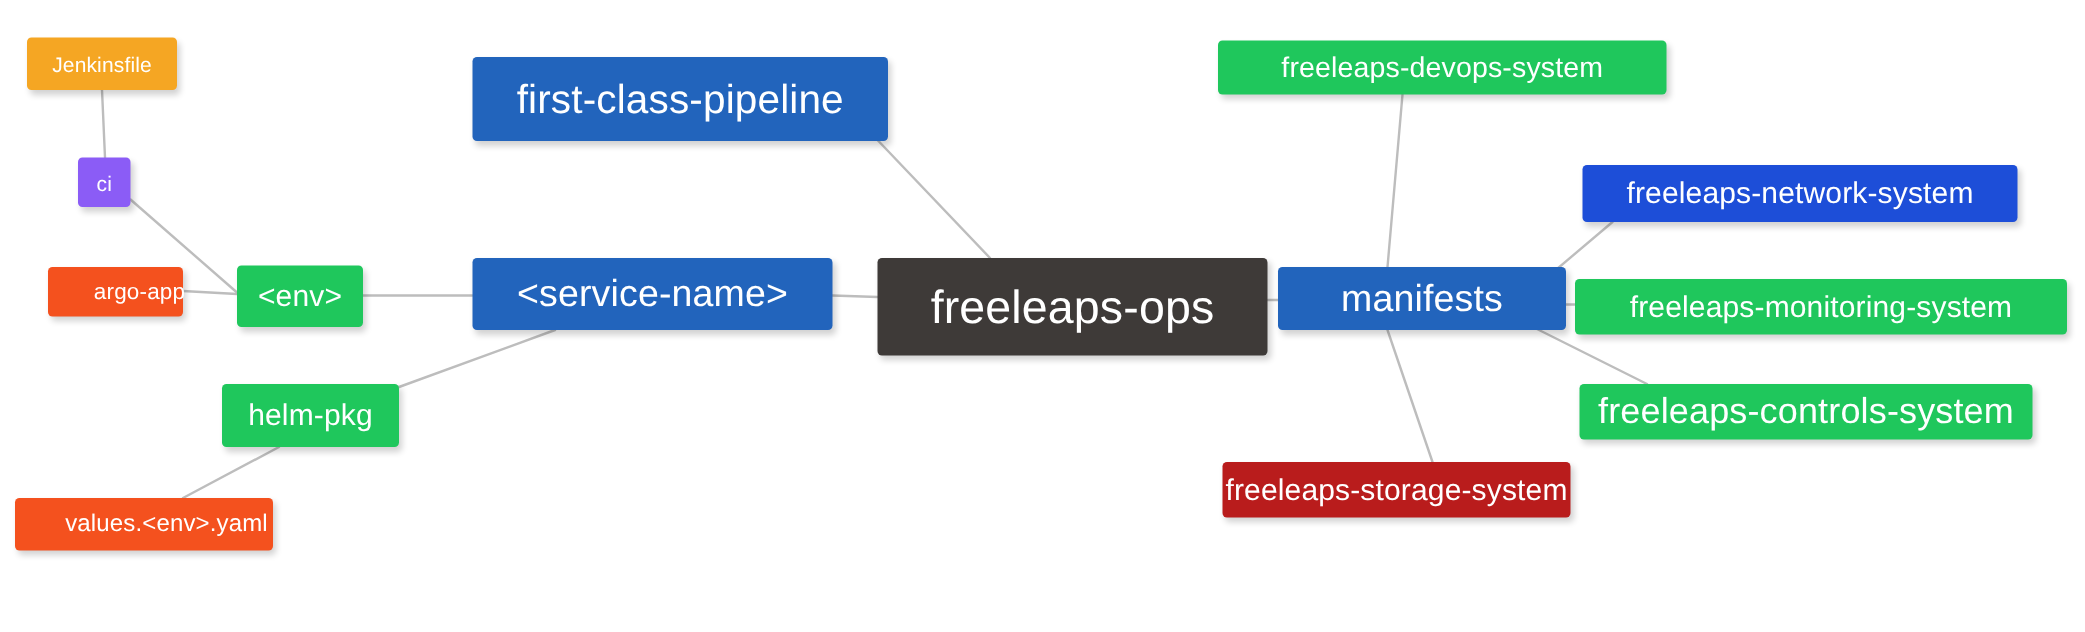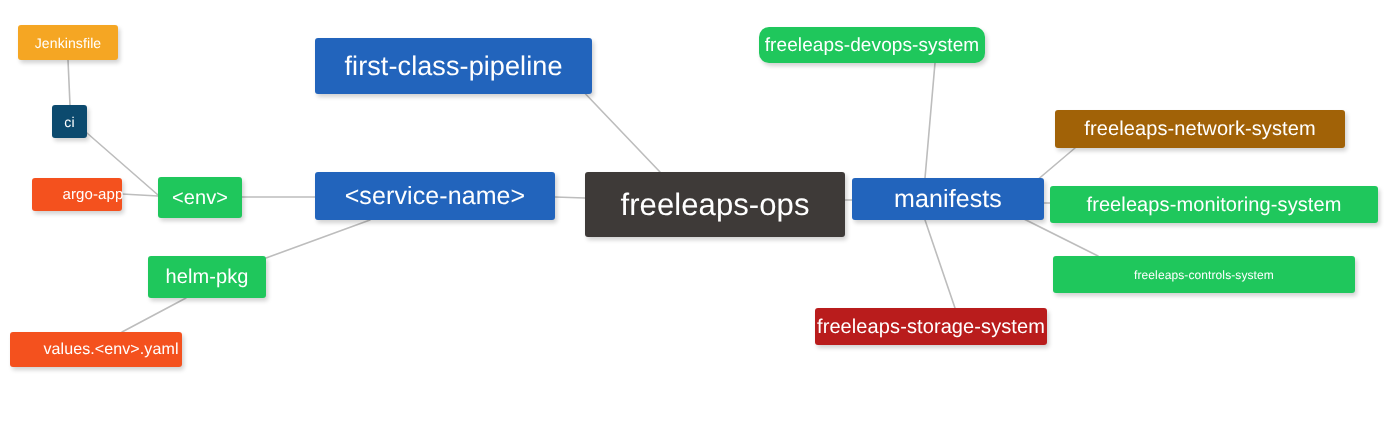--- a/index.html
+++ b/index.html
@@ -63,21 +63,21 @@
       <line x1="925" y1="178" x2="935" y2="63" stroke="#bdbdbd" stroke-width="1.6" stroke-linecap="round"></line>
       <line x1="1010" y1="203" x2="1075" y2="148" stroke="#bdbdbd" stroke-width="1.6" stroke-linecap="round"></line>
       <line x1="1010" y1="203" x2="1050" y2="203" stroke="#bdbdbd" stroke-width="1.6" stroke-linecap="round"></line>
       <line x1="1010" y1="212" x2="1098" y2="256" stroke="#bdbdbd" stroke-width="1.6" stroke-linecap="round"></line>
       <line x1="925" y1="220" x2="955" y2="308" stroke="#bdbdbd" stroke-width="1.6" stroke-linecap="round"></line>
     </svg>
   <div id="node-layer">
       <div class="node" style="left: 18px; top: 25px; width: 100px; height: 35px; background: rgb(245, 166, 35); font-size: 14px;">
         <span class="node-label">Jenkinsfile</span>
       </div>
-      <div class="node" style="left: 52px; top: 105px; width: 35px; height: 33px; background: #0c4a6e; font-size: 14px;">
+      <div class="node" style="left: 52px; top: 105px; width: 35px; height: 33px; background: #8b5cf6; font-size: 14px;">
         <span class="node-label">ci</span>
       </div>
       <div class="node" style="left: 32px; top: 178px; width: 90px; height: 33px; background: rgb(244, 81, 30); font-size: 15px; padding-left: 32px;">
         <span class="node-label">argo-app</span>
       </div>
       <div class="node" style="left: 158px; top: 177px; width: 84px; height: 41px; background: rgb(31, 199, 92); font-size: 20px;">
         <span class="node-label">&lt;env&gt;</span>
       </div>
       <div class="node" style="left: 148px; top: 256px; width: 118px; height: 42px; background: rgb(31, 199, 92); font-size: 20px;">
         <span class="node-label">helm-pkg</span>
@@ -90,29 +90,29 @@
       </div>
       <div class="node" style="left: 315px; top: 172px; width: 240px; height: 48px; background: rgb(34, 100, 188); font-size: 25px;">
         <span class="node-label">&lt;service-name&gt;</span>
       </div>
       <div class="node" style="left: 585px; top: 172px; width: 260px; height: 65px; background: rgb(62, 58, 56); font-size: 31px;">
         <span class="node-label">freeleaps-ops</span>
       </div>
       <div class="node" style="left: 852px; top: 178px; width: 192px; height: 42px; background: rgb(34, 100, 188); font-size: 25px;">
         <span class="node-label">manifests</span>
       </div>
-      <div class="node" style="left: 759px; top: 27px; width: 226px; height: 36px; background: rgb(31, 199, 92); font-size: 19px; border-radius: 10px;">
+      <div class="node" style="left: 812px; top: 27px; width: 299px; height: 36px; background: rgb(31, 199, 92); font-size: 19px;">
         <span class="node-label">freeleaps-devops-system</span>
       </div>
-      <div class="node" style="left: 1055px; top: 110px; width: 290px; height: 38px; background: #a16207; font-size: 20px;">
+      <div class="node" style="left: 1055px; top: 110px; width: 290px; height: 38px; background: #1d4ed8; font-size: 20px;">
         <span class="node-label">freeleaps-network-system</span>
       </div>
       <div class="node" style="left: 1050px; top: 186px; width: 328px; height: 37px; background: rgb(31, 199, 92); font-size: 20px;">
         <span class="node-label">freeleaps-monitoring-system</span>
       </div>
-      <div class="node" style="left: 1053px; top: 256px; width: 302px; height: 37px; background: rgb(31, 199, 92); font-size: 12px;">
+      <div class="node" style="left: 1053px; top: 256px; width: 302px; height: 37px; background: rgb(31, 199, 92); font-size: 24px;">
         <span class="node-label">freeleaps-controls-system</span>
       </div>
       <div class="node" style="left: 815px; top: 308px; width: 232px; height: 37px; background: #b91c1c; font-size: 20px;">
         <span class="node-label">freeleaps-storage-system</span>
       </div>
     </div>
 </div>
 
 </body></html>

